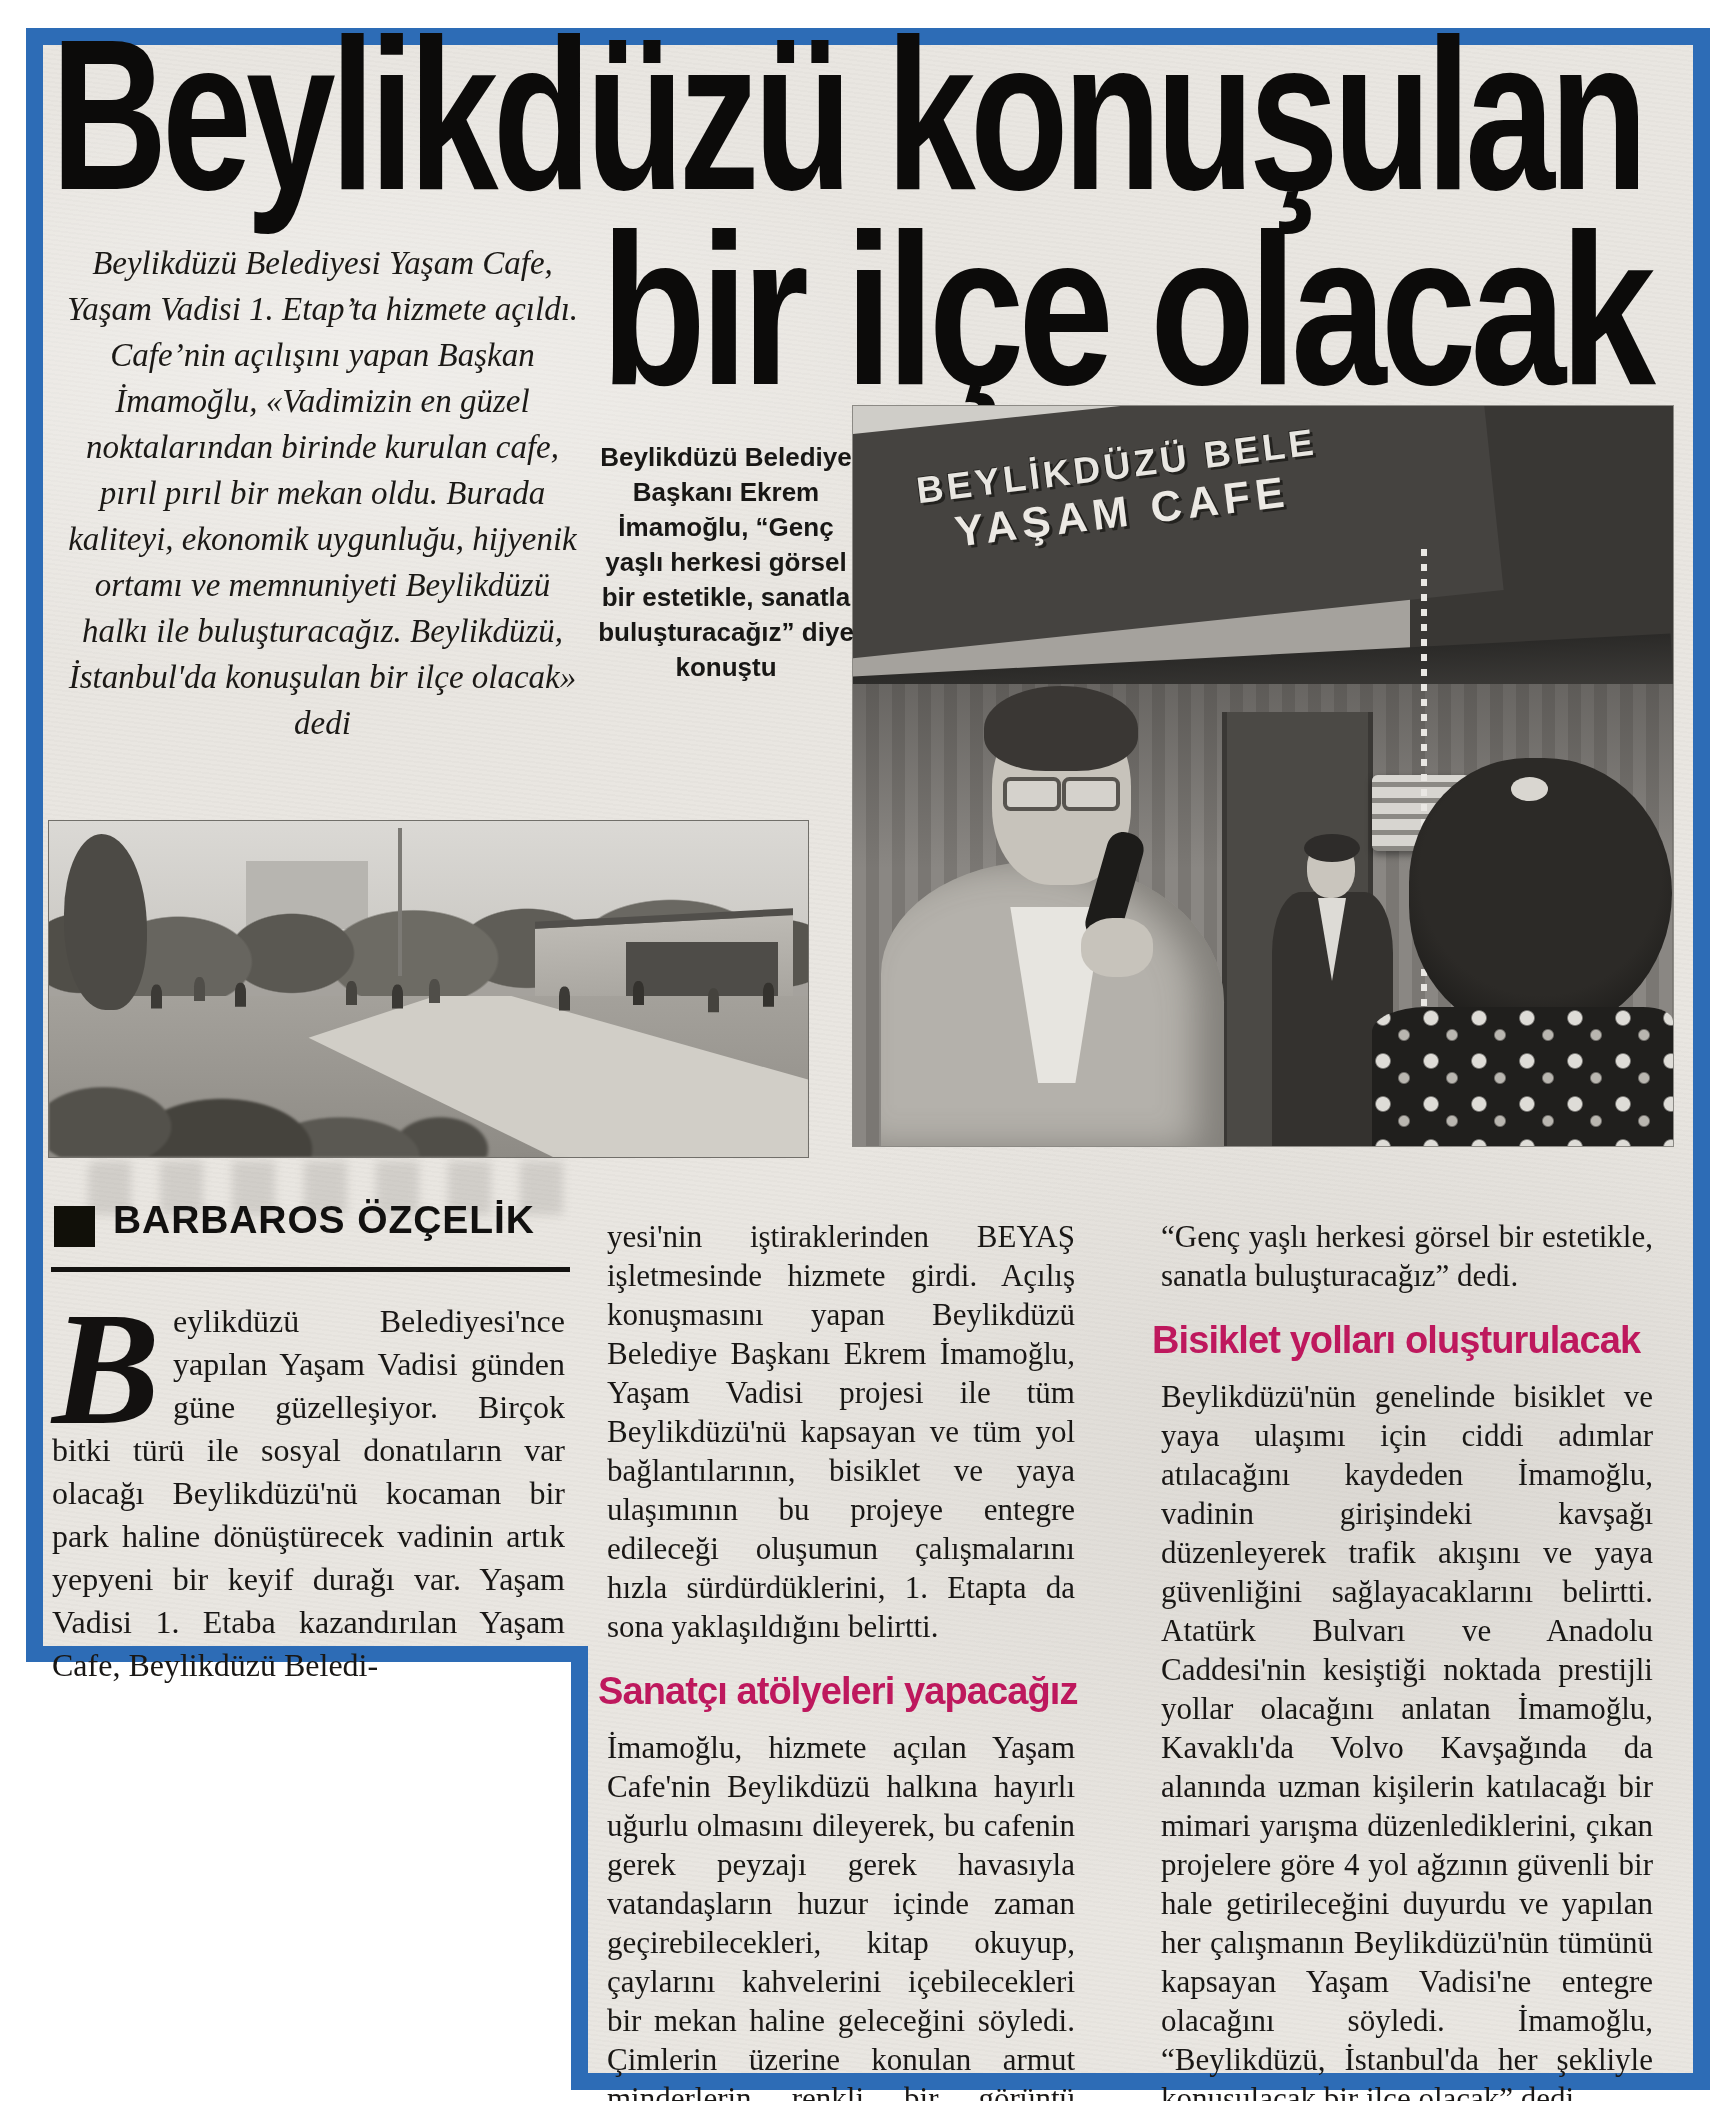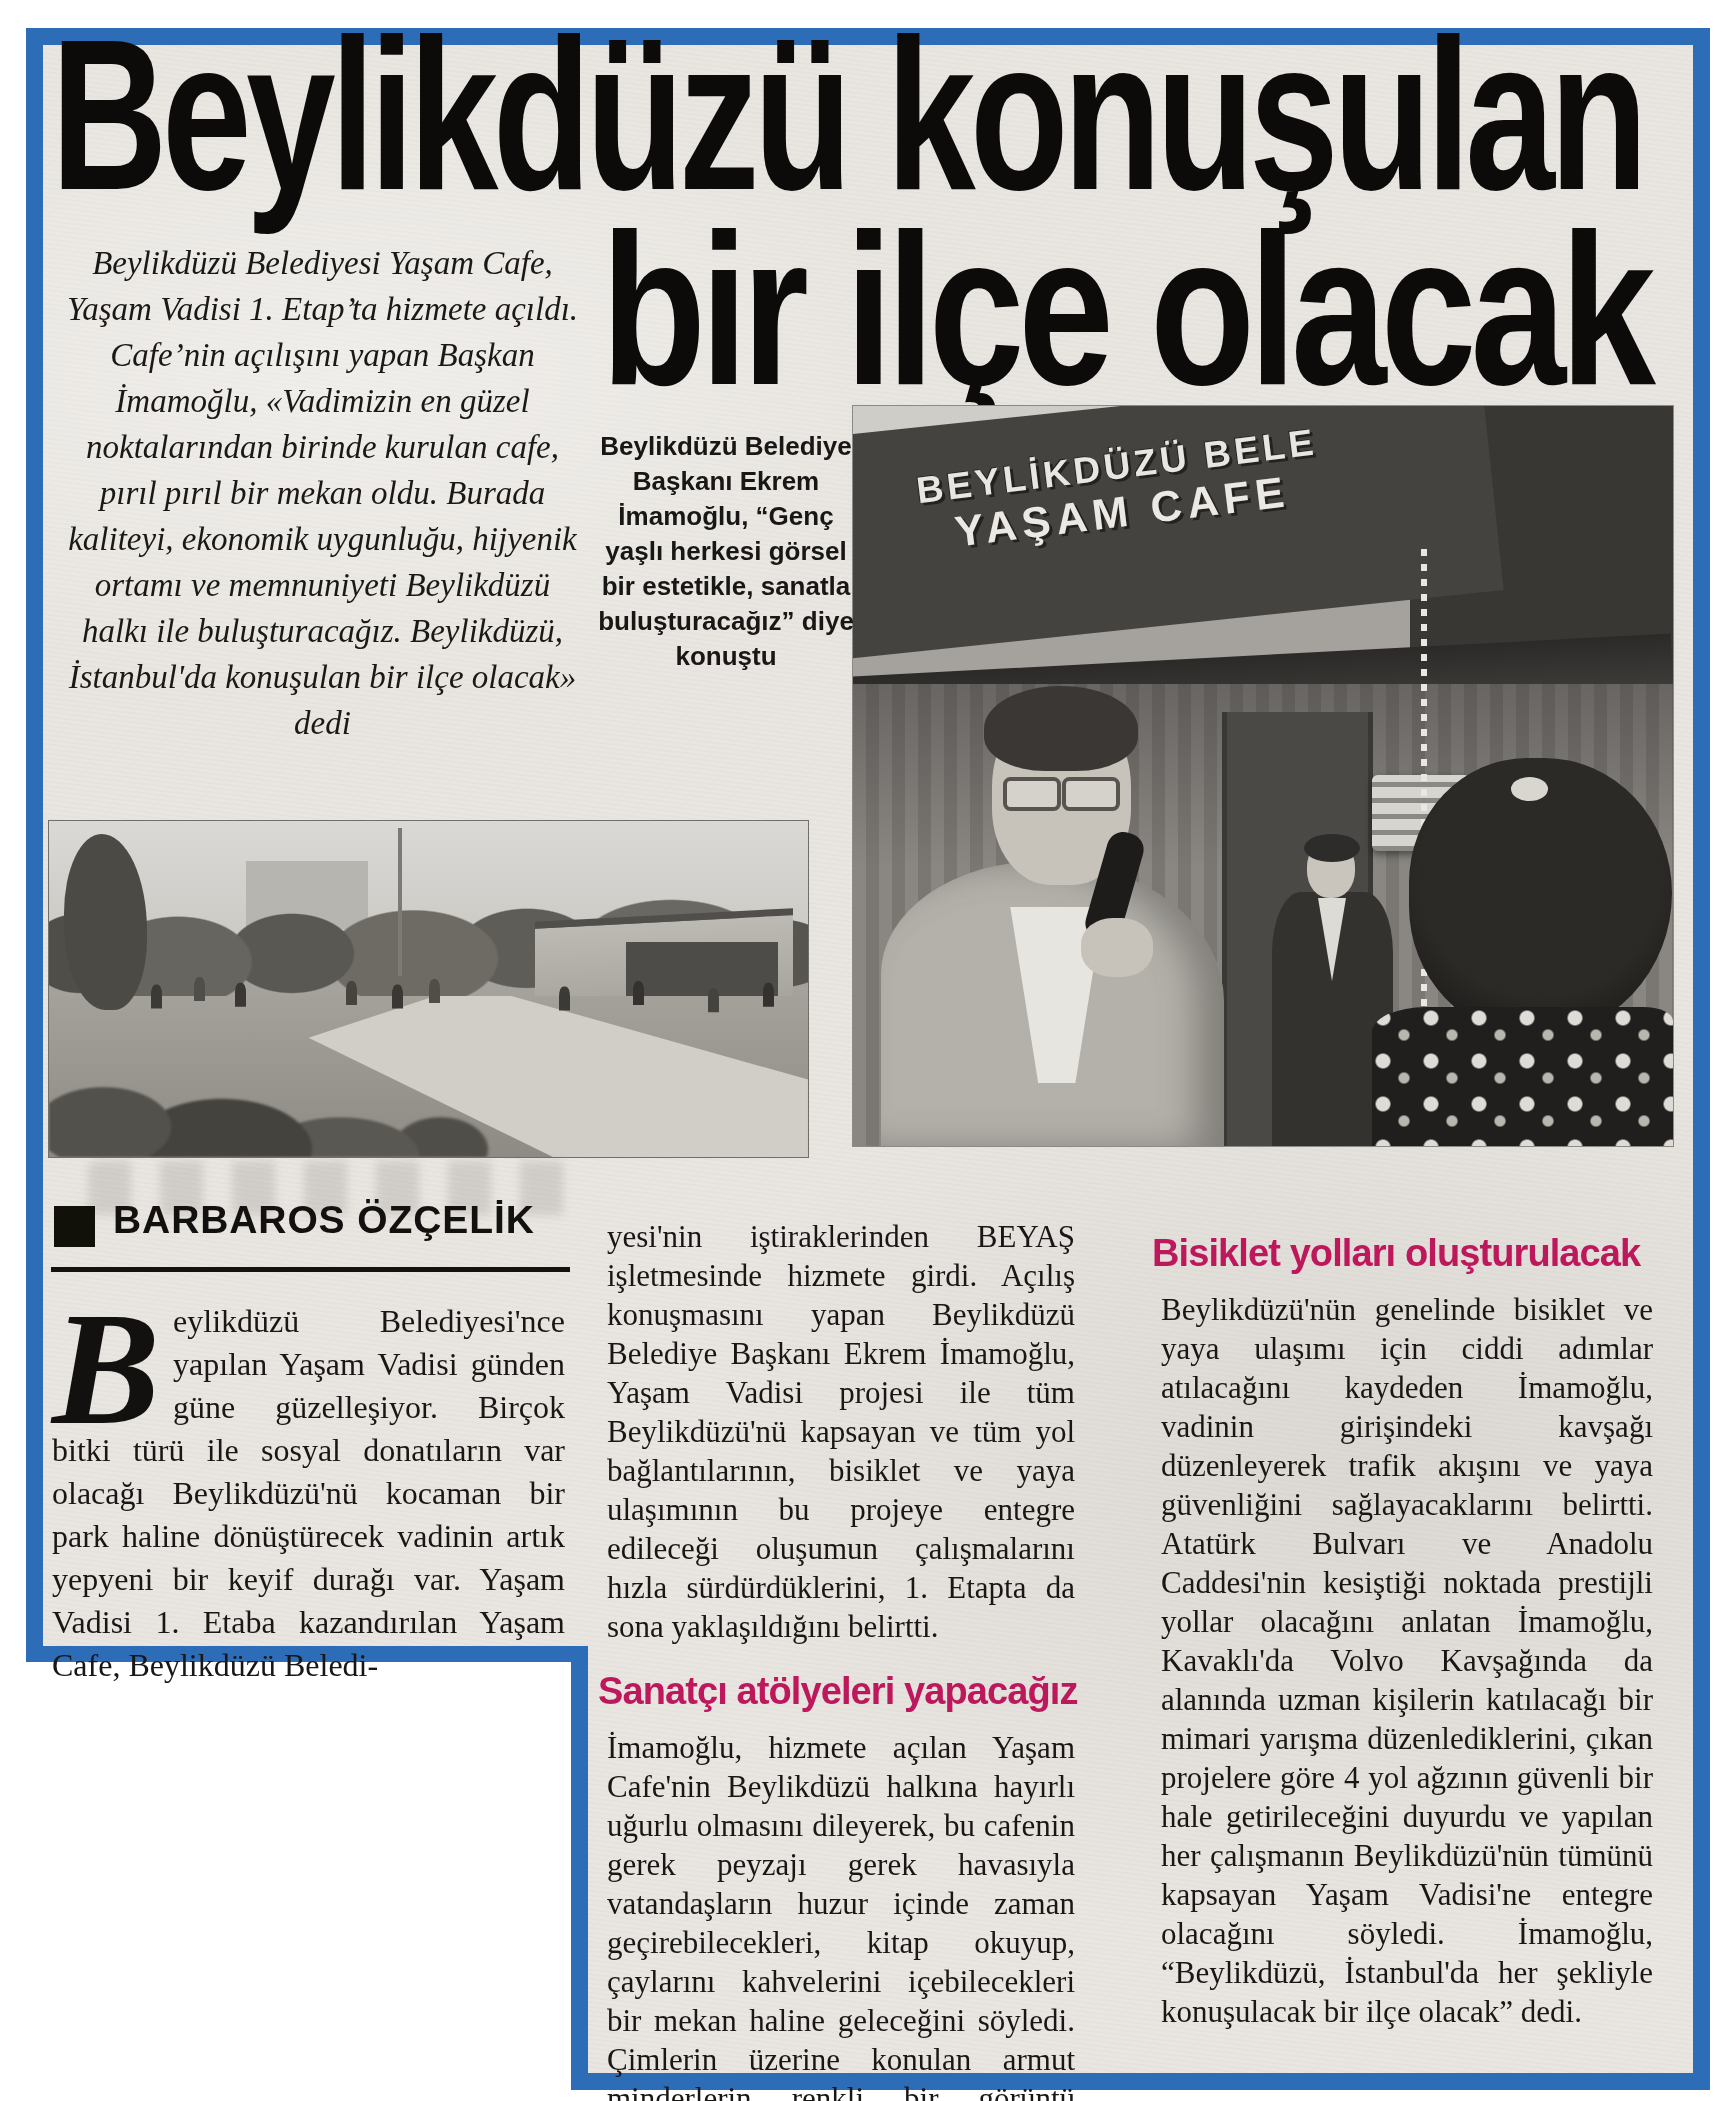--- a/index.html
+++ b/index.html
@@ -22,21 +22,21 @@
   .hl{font-family:"Liberation Sans",sans-serif;font-weight:bold;color:#0c0b0a;
       white-space:nowrap;line-height:1;transform-origin:0 0;}
   .hl1{left:51px;top:7.4px;font-size:215px;letter-spacing:-7.4px;transform:scaleX(.75);}
   .hl2{left:601px;top:202px;font-size:215px;letter-spacing:-7.4px;transform:scaleX(.80);}
 
   
   .lede{left:61px;top:234px;width:523px;font-style:italic;font-size:33px;line-height:46px;
         text-align:center;color:#1b1916;margin-top:6px;}
 
   
-  .caption{left:598px;top:429px;width:256px;font-family:"Liberation Sans",sans-serif;
+  .caption{left:598px;top:440px;width:256px;font-family:"Liberation Sans",sans-serif;
            font-weight:bold;font-size:26px;line-height:35px;text-align:center;color:#181715;}
 
   
   .photo{overflow:hidden;background:#a5a29d;}
   .photo *{position:absolute;}
   .photo-main{left:852px;top:405px;width:820px;height:740px;border:1.9px solid #8c8a85;}
   .mp-sky{left:0;top:0;width:100%;height:111px;background:#cfcdc8;}
   .mp-rightmass{left:557px;top:-18.6px;width:278px;height:436px;background:#393734;transform:skewY(-5deg);}
   .mp-fascia{left:-37px;top:32px;width:668px;height:223px;background:#454340;transform:rotate(-6deg);transform-origin:0 0;}
   .mp-shadow{left:0;top:249px;width:820px;height:74px;background:linear-gradient(#2b2a28,#454340);transform:rotate(-3deg);}
@@ -205,16 +205,17 @@
   <p><span class="dropcap">B</span><span>eylikdüzü Belediyesi'nce yapılan Yaşam Vadisi günden güne güzelleşiyor. Birçok bitki türü ile sosyal donatıların var olacağı Beylikdüzü'nü kocaman bir park haline dönüştürecek vadinin artık yepyeni bir keyif durağı var. Yaşam Vadisi 1. Etaba kazandırılan Yaşam Cafe, Beylikdüzü Beledi-</span></p>
 </div>
 
 <div class="abs col col2">
   <p>yesi'nin iştiraklerinden BEYAŞ işletmesinde hizmete girdi. Açılış konuşmasını yapan Beylikdüzü Belediye Başkanı Ekrem İmamoğlu, Yaşam Vadisi projesi ile tüm Beylikdüzü'nü kapsayan ve tüm yol bağlantılarının, bisiklet ve yaya ulaşımının bu projeye entegre edileceği oluşumun çalışmalarını hızla sürdürdüklerini, 1. Etapta da sona yaklaşıldığını belirtti.</p>
   <h3>Sanatçı atölyeleri yapacağız</h3>
   <p>İmamoğlu, hizmete açılan Yaşam Cafe'nin Beylikdüzü halkına hayırlı uğurlu olmasını dileyerek, bu cafenin gerek peyzajı gerek havasıyla vatandaşların huzur içinde zaman geçirebilecekleri, kitap okuyup, çaylarını kahvelerini içebilecekleri bir mekan haline geleceğini söyledi. Çimlerin üzerine konulan armut minderlerin renkli bir görüntü oluşturduğunu ve vadinin uygun bölümünde sanatçı atölyeleri yapılacağını ifade eden İmamoğlu,</p>
 </div>
 
 <div class="abs col col3">
+  <p>“Genç yaşlı herkesi görsel bir estetikle, sanatla buluşturacağız” dedi.</p>
   <h3>Bisiklet yolları oluşturulacak</h3>
   <p>Beylikdüzü'nün genelinde bisiklet ve yaya ulaşımı için ciddi adımlar atılacağını kaydeden İmamoğlu, vadinin girişindeki kavşağı düzenleyerek trafik akışını ve yaya güvenliğini sağlayacaklarını belirtti. Atatürk Bulvarı ve Anadolu Caddesi'nin kesiştiği noktada prestijli yollar olacağını anlatan İmamoğlu, Kavaklı'da Volvo Kavşağında da alanında uzman kişilerin katılacağı bir mimari yarışma düzenlediklerini, çıkan projelere göre 4 yol ağzının güvenli bir hale getirileceğini duyurdu ve yapılan her çalışmanın Beylikdüzü'nün tümünü kapsayan Yaşam Vadisi'ne entegre olacağını söyledi. İmamoğlu, “Beylikdüzü, İstanbul'da her şekliyle konuşulacak bir ilçe olacak” dedi.</p>
 </div>
 
 
 </body></html>

